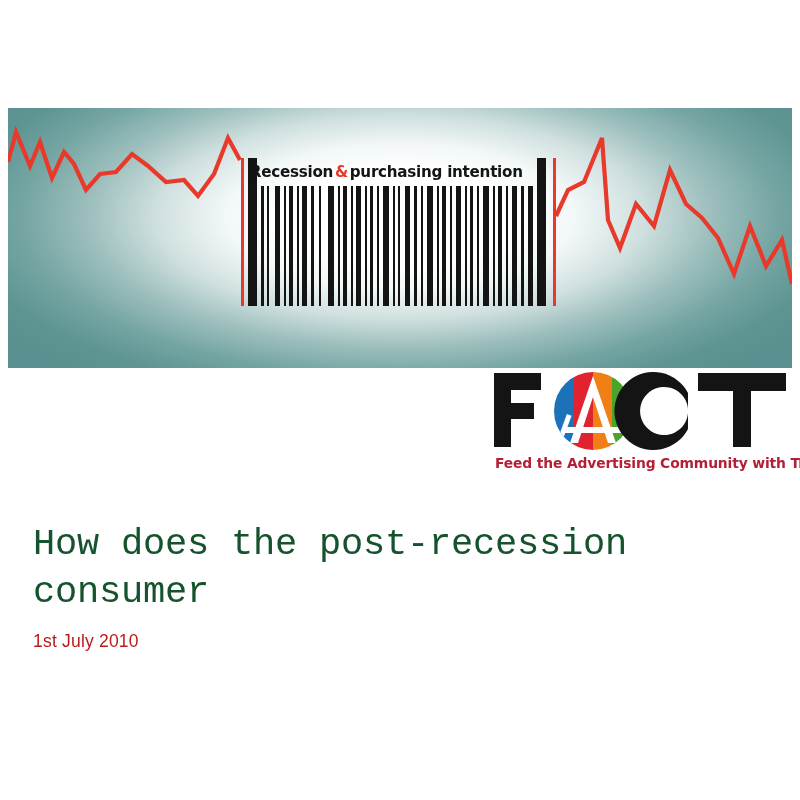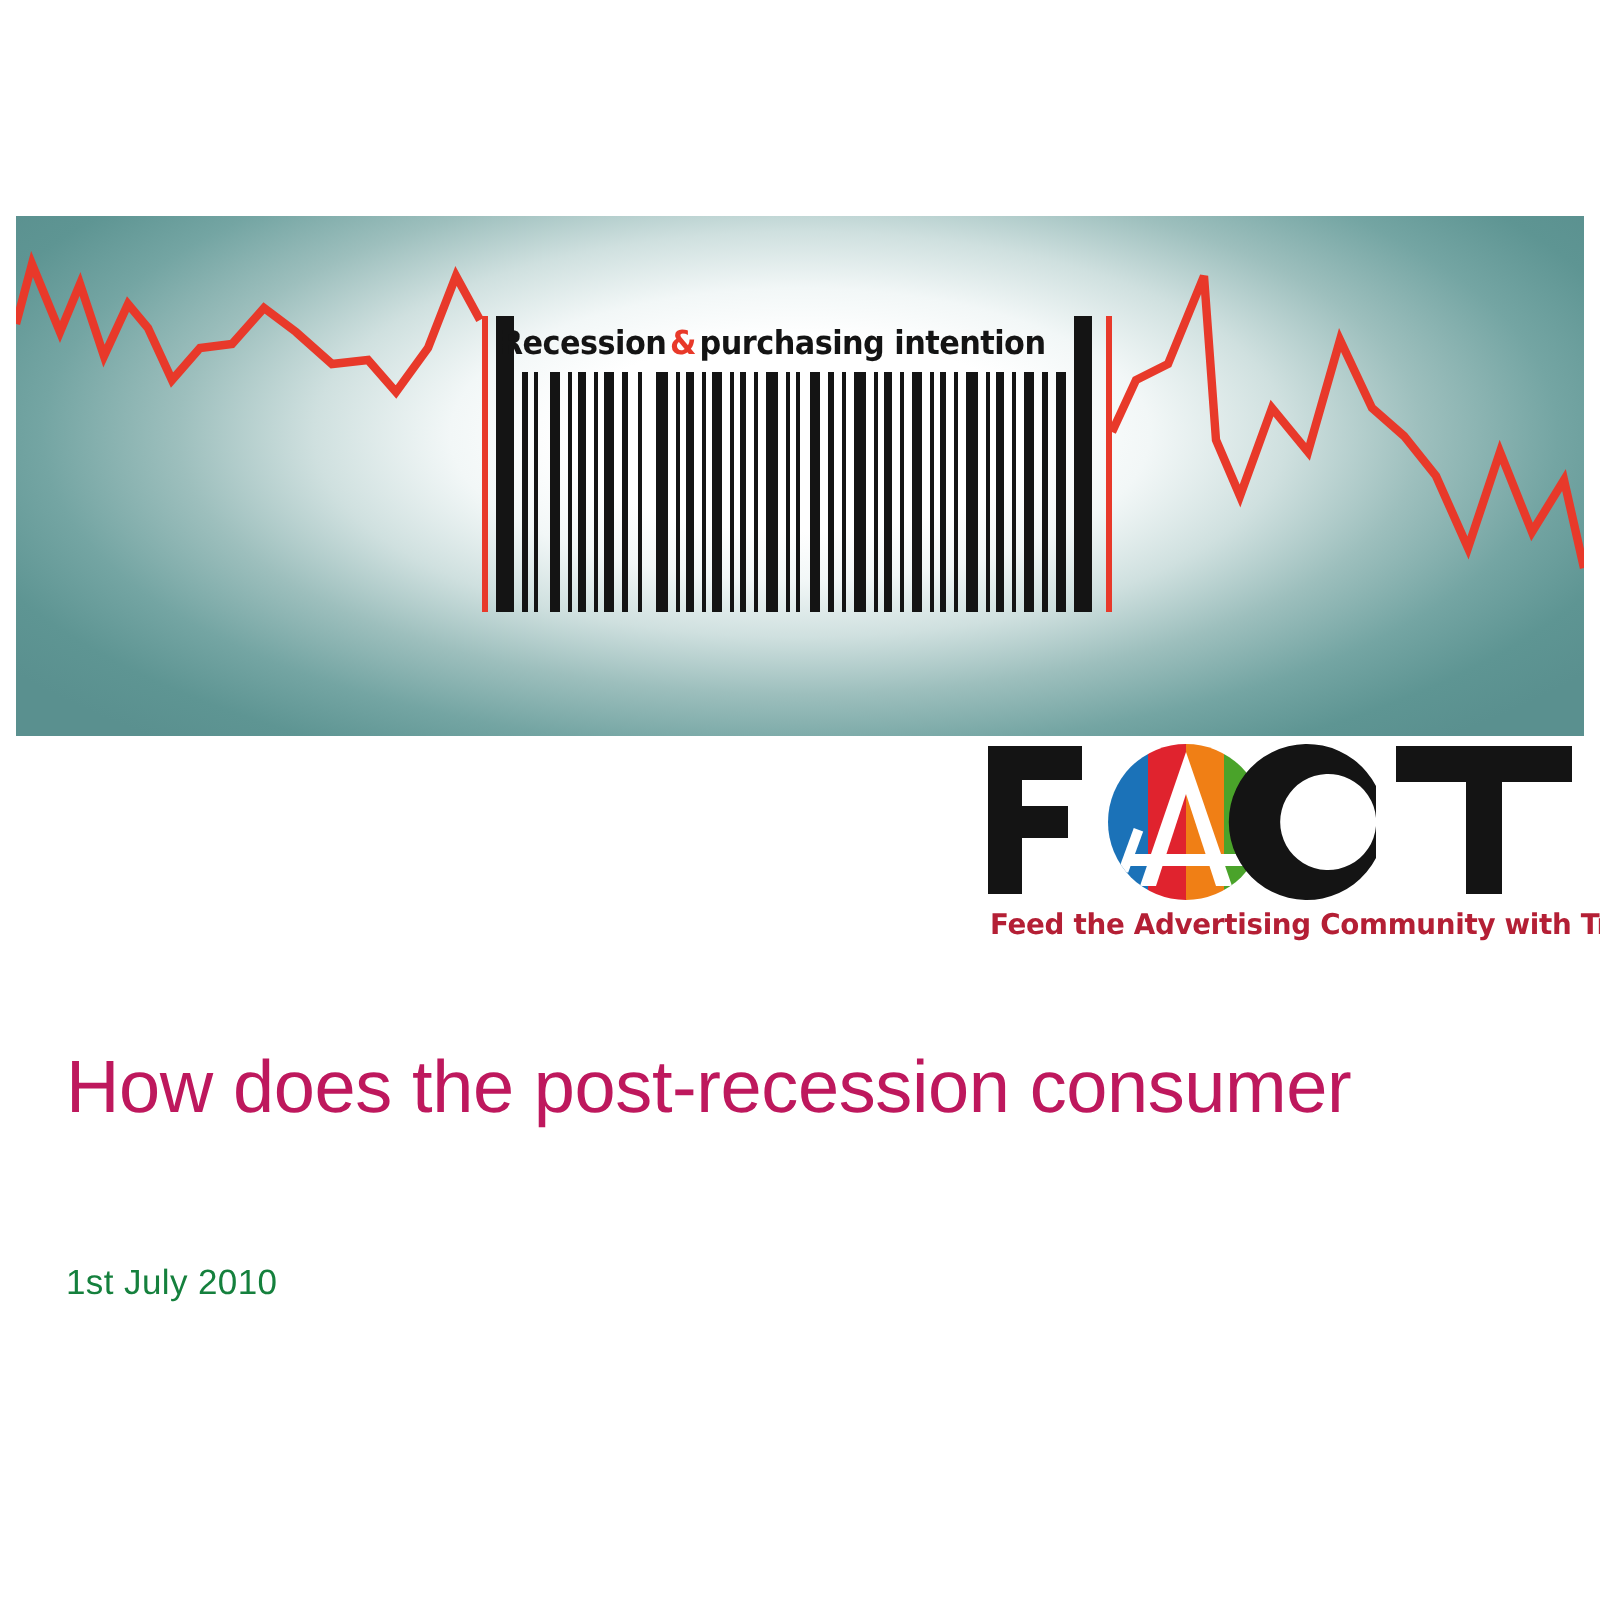--- a/index.html
+++ b/index.html
@@ -135,36 +135,36 @@
 
   
   #title-block {
     position: absolute;
     left: 33px;
     top: 520px;
     width: 730px;
   }
   #slide-title {
     margin: 0;
-    font-family: Liberation Sans, sans-serif;
+    font-family: Liberation Mono, monospace;
     font-weight: 400;
     font-size: 37px;
     line-height: 48px;
-    color: #be185d;
+    color: #14532d;
     letter-spacing: -0.2px;
   }
   #slide-date {
     margin: 0;
     position: absolute;
     left: 0;
     top: 111px;
     font-family: "Liberation Sans", sans-serif;
     font-weight: 400;
     font-size: 17.5px;
-    color: #15803d;
+    color: #b91c1c;
     letter-spacing: 0.2px;
   }
 </style>
 </head>
 <body>
 
 <div id="hero-banner">
 
   <svg class="zigzag" viewBox="0 0 784 260" preserveAspectRatio="none">
 

